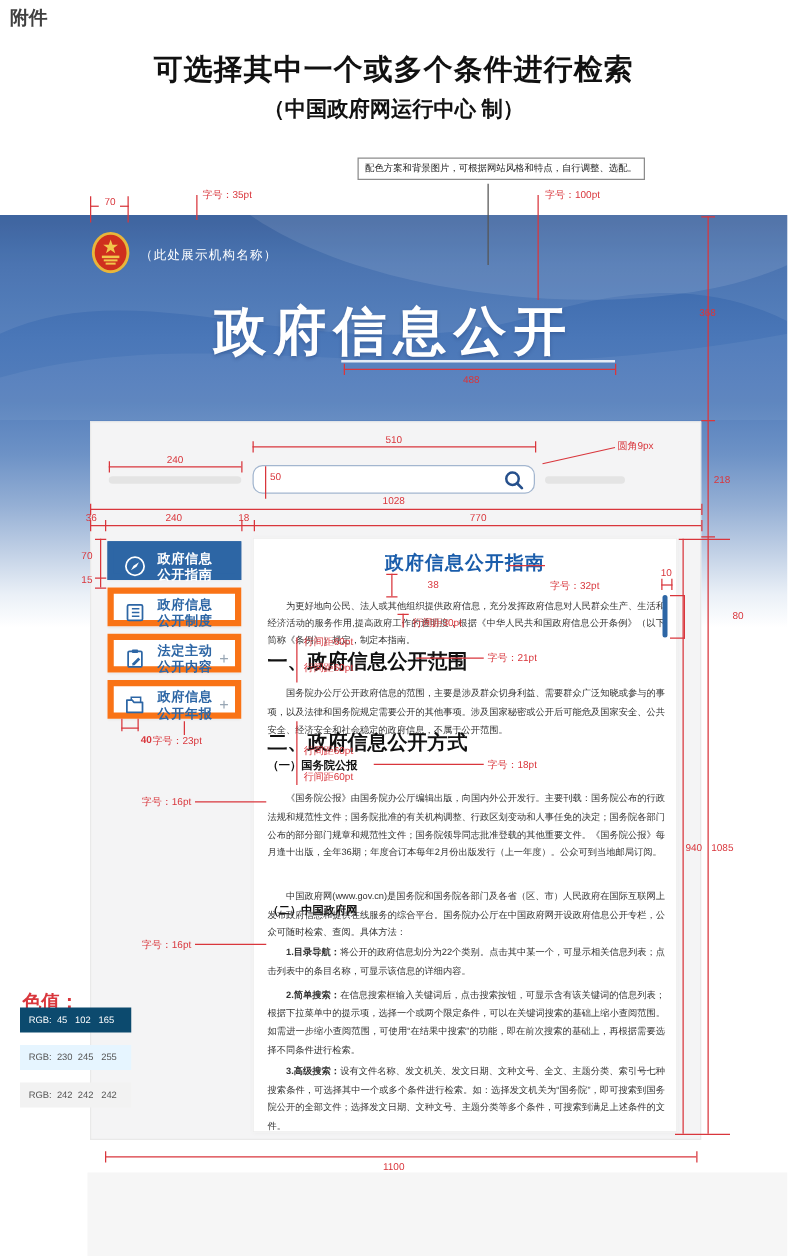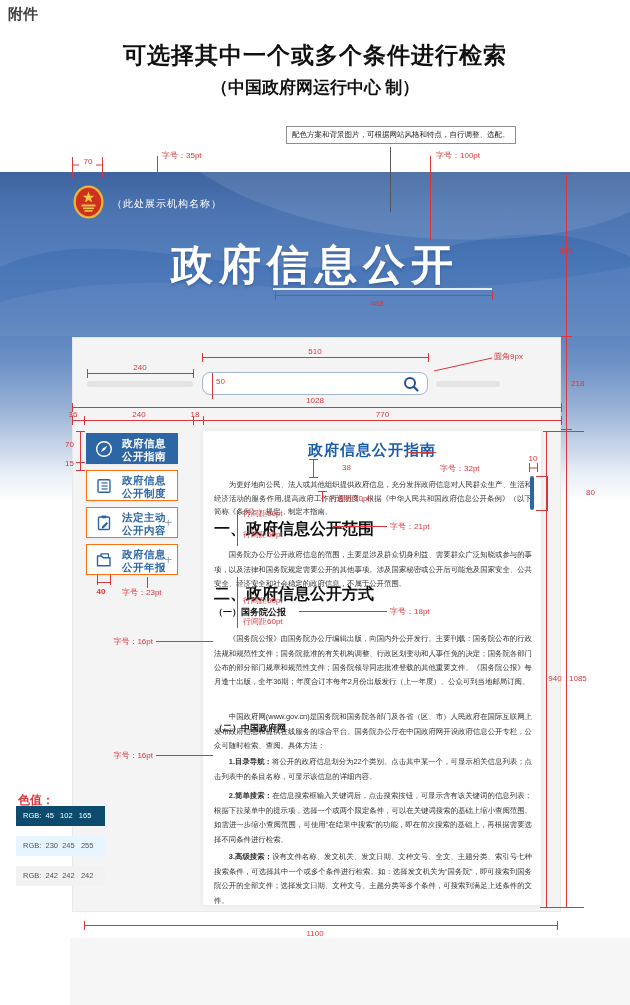--- a/index.html
+++ b/index.html
@@ -33,22 +33,22 @@
   }
   .banner-underline{left:273px;top:288px;width:219px;height:2px;background:rgba(255,255,255,.85);z-index:3;}
   .org-name{left:112px;top:197px;color:#ffffff;font-size:10px;letter-spacing:1px;z-index:3;}
   
   .page{left:72px;top:337px;width:489px;height:575px;background:#f4f4f5;border:1px solid #e9e9e9;box-sizing:border-box;z-index:2;}
   .card{left:202px;top:430px;width:340px;height:476px;background:#ffffff;border:1px solid #ededed;box-sizing:border-box;box-shadow:0 0 4px rgba(0,0,0,.05);z-index:3;}
   .searchbox{left:202px;top:372px;width:226px;height:23px;background:#ffffff;border:1px solid #a3b6cf;border-radius:8px;box-sizing:border-box;z-index:3;}
   .graybar{position:absolute;height:6px;background:#e4e4e4;border-radius:3px;z-index:3;}
   
   .side-item{
-    position:absolute;left:86px;width:92px;height:31px;z-index:3;
-    background:#ffffff;border:1px solid #f97316;box-sizing:border-box;
+    position:absolute;left:86px;width:107px;height:31px;z-index:3;
+    background:#ffffff;border:5px solid #f97316;box-sizing:border-box;
     box-shadow:0 1px 2px rgba(0,0,0,.05);
   }
   .side-item.active{background:#2d66a5;border-color:#2d66a5;}
   .side-icon{position:absolute;left:8px;top:6px;width:18px;height:18px;color:#2d66a5;}
   .side-item.active .side-icon{color:#ffffff;}
   .side-text{position:absolute;left:35px;top:3px;font-size:10.5px;line-height:12.5px;font-weight:bold;color:#2d66a5;letter-spacing:.5px;}
   .side-item.active .side-text{color:#ffffff;}
   .side-plus{position:absolute;right:5px;top:8px;font-size:13px;line-height:13px;color:#98a6b4;}
   
   .p{position:absolute;width:318px;left:214px;font-size:7.4px;line-height:14.4px;color:#333;text-align:justify;z-index:4;}
@@ -56,21 +56,21 @@
   .h1c{position:absolute;left:202px;top:441px;width:340px;text-align:center;color:#1a5dab;font-size:15px;font-weight:bold;letter-spacing:1px;z-index:4;}
   .h2c{position:absolute;left:214px;font-size:16px;font-weight:bold;color:#111;z-index:4;}
   .h3c{position:absolute;left:214px;font-size:9px;font-weight:bold;color:#111;z-index:4;}
   .scrollthumb{left:530px;top:476px;width:4px;height:34px;background:#2d66a5;border-radius:2px;z-index:5;}
   
   .attach{left:8px;top:5px;font-size:15px;font-weight:bold;color:#404040;z-index:3;}
   .doc-title{left:0;top:40px;width:630px;text-align:center;font-size:23px;font-weight:bold;color:#111;letter-spacing:1px;z-index:3;}
   .doc-sub{left:0;top:76px;width:630px;text-align:center;font-size:17px;font-weight:bold;color:#111;z-index:3;}
   .notebox{left:286px;top:126px;background:#fff;border:1px solid #8c8c8c;padding:3px 5px;font-size:7.5px;color:#222;white-space:nowrap;z-index:3;}
   
-  .sw-label{left:18px;top:792px;font-size:12px;font-weight:bold;color:#d9363c;z-index:3;position:absolute;}
+  .sw-label{left:18px;top:792px;font-size:15px;font-weight:bold;color:#d9363c;z-index:3;position:absolute;}
   .swatch{position:absolute;left:16px;width:89px;height:20px;font-size:7.5px;line-height:20px;padding-left:7px;box-sizing:border-box;white-space:pre;z-index:3;}
   .sw1{top:806px;background:#0c4a6e;color:#ffffff;}
   .sw2{top:836px;background:#e6f5ff;color:#555;}
   .sw3{top:866px;background:#f2f2f2;color:#555;}
   .bottom-band{left:70px;top:938px;width:560px;height:67px;background:#f6f6f6;z-index:1;}
   .magnifier{position:absolute;right:7px;top:3px;width:17px;height:17px;z-index:4;}
 </style>
 </head>
 <body>
 
@@ -282,21 +282,21 @@
 <div class="ann" style="left:494px;top:352px;">圆角9px</div>
 <div class="ann" style="left:216px;top:377px;">50</div>
 <div class="ann" style="left:571px;top:379px;">218</div>
 <div class="ann c" style="left:275px;top:396px;width:80px;">1028</div>
 <div class="ann c" style="left:66px;top:410px;width:14px;">36</div>
 <div class="ann c" style="left:115px;top:410px;width:48px;">240</div>
 <div class="ann c" style="left:188px;top:410px;width:14px;">18</div>
 <div class="ann c" style="left:340px;top:410px;width:85px;">770</div>
 <div class="ann r" style="left:58px;top:440px;width:16px;">70</div>
 <div class="ann r" style="left:58px;top:459px;width:16px;">15</div>
-<div class="ann c" style="left:92px;top:587px;width:18px;font-weight:bold;">40</div>
+<div class="ann c" style="left:108px;top:587px;width:18px;font-weight:bold;">40</div>
 <div class="ann" style="left:122px;top:588px;">字号：23pt</div>
 <div class="ann" style="left:440px;top:448px;margin-top:16px;">字号：32pt</div>
 <div class="ann r" style="left:297px;top:463px;width:14px;margin-left:40px;">38</div>
 <div class="ann" style="left:330px;top:494px;">行间距30pt</div>
 <div class="ann" style="left:243px;top:509px;">行间距60pt</div>
 <div class="ann" style="left:390px;top:522px;">字号：21pt</div>
 <div class="ann" style="left:243px;top:530px;">行间距60pt</div>
 <div class="ann" style="left:243px;top:596px;">行间距60pt</div>
 <div class="ann" style="left:390px;top:607px;">字号：18pt</div>
 <div class="ann" style="left:243px;top:617px;">行间距60pt</div>

